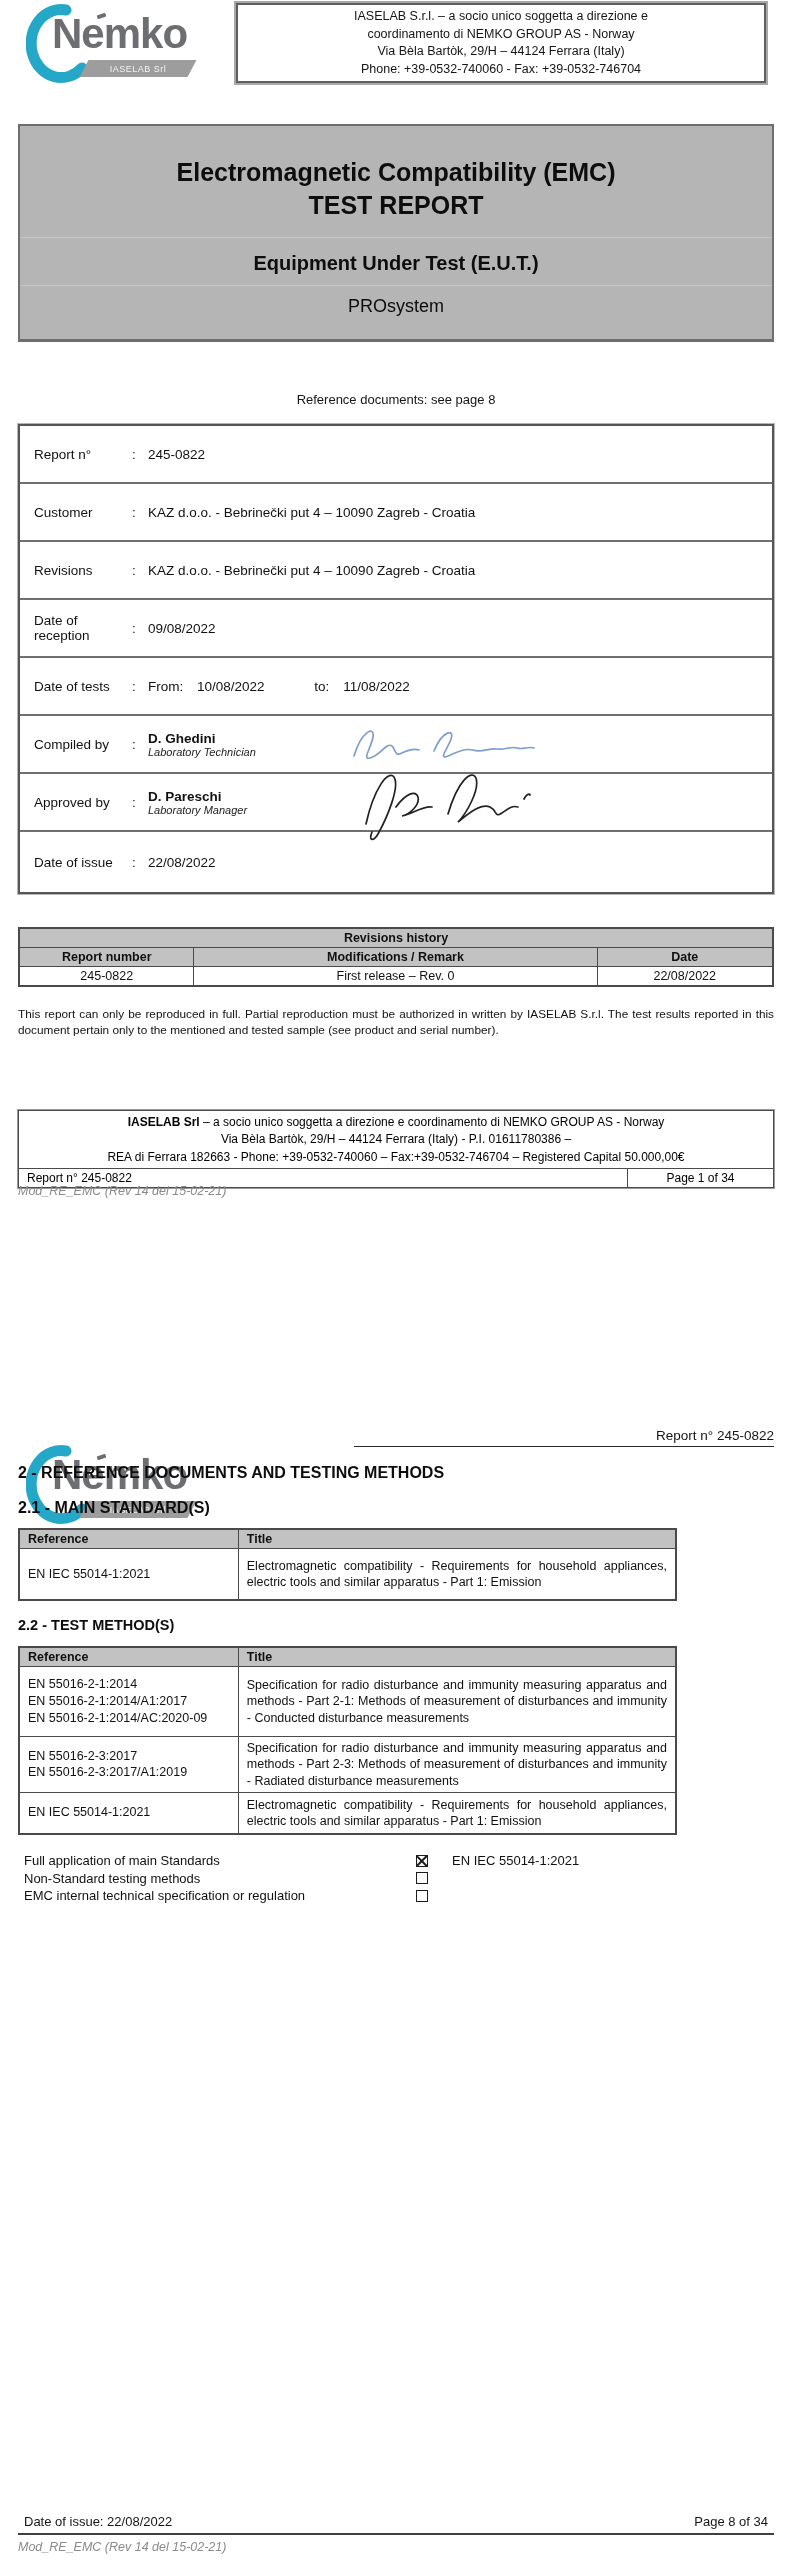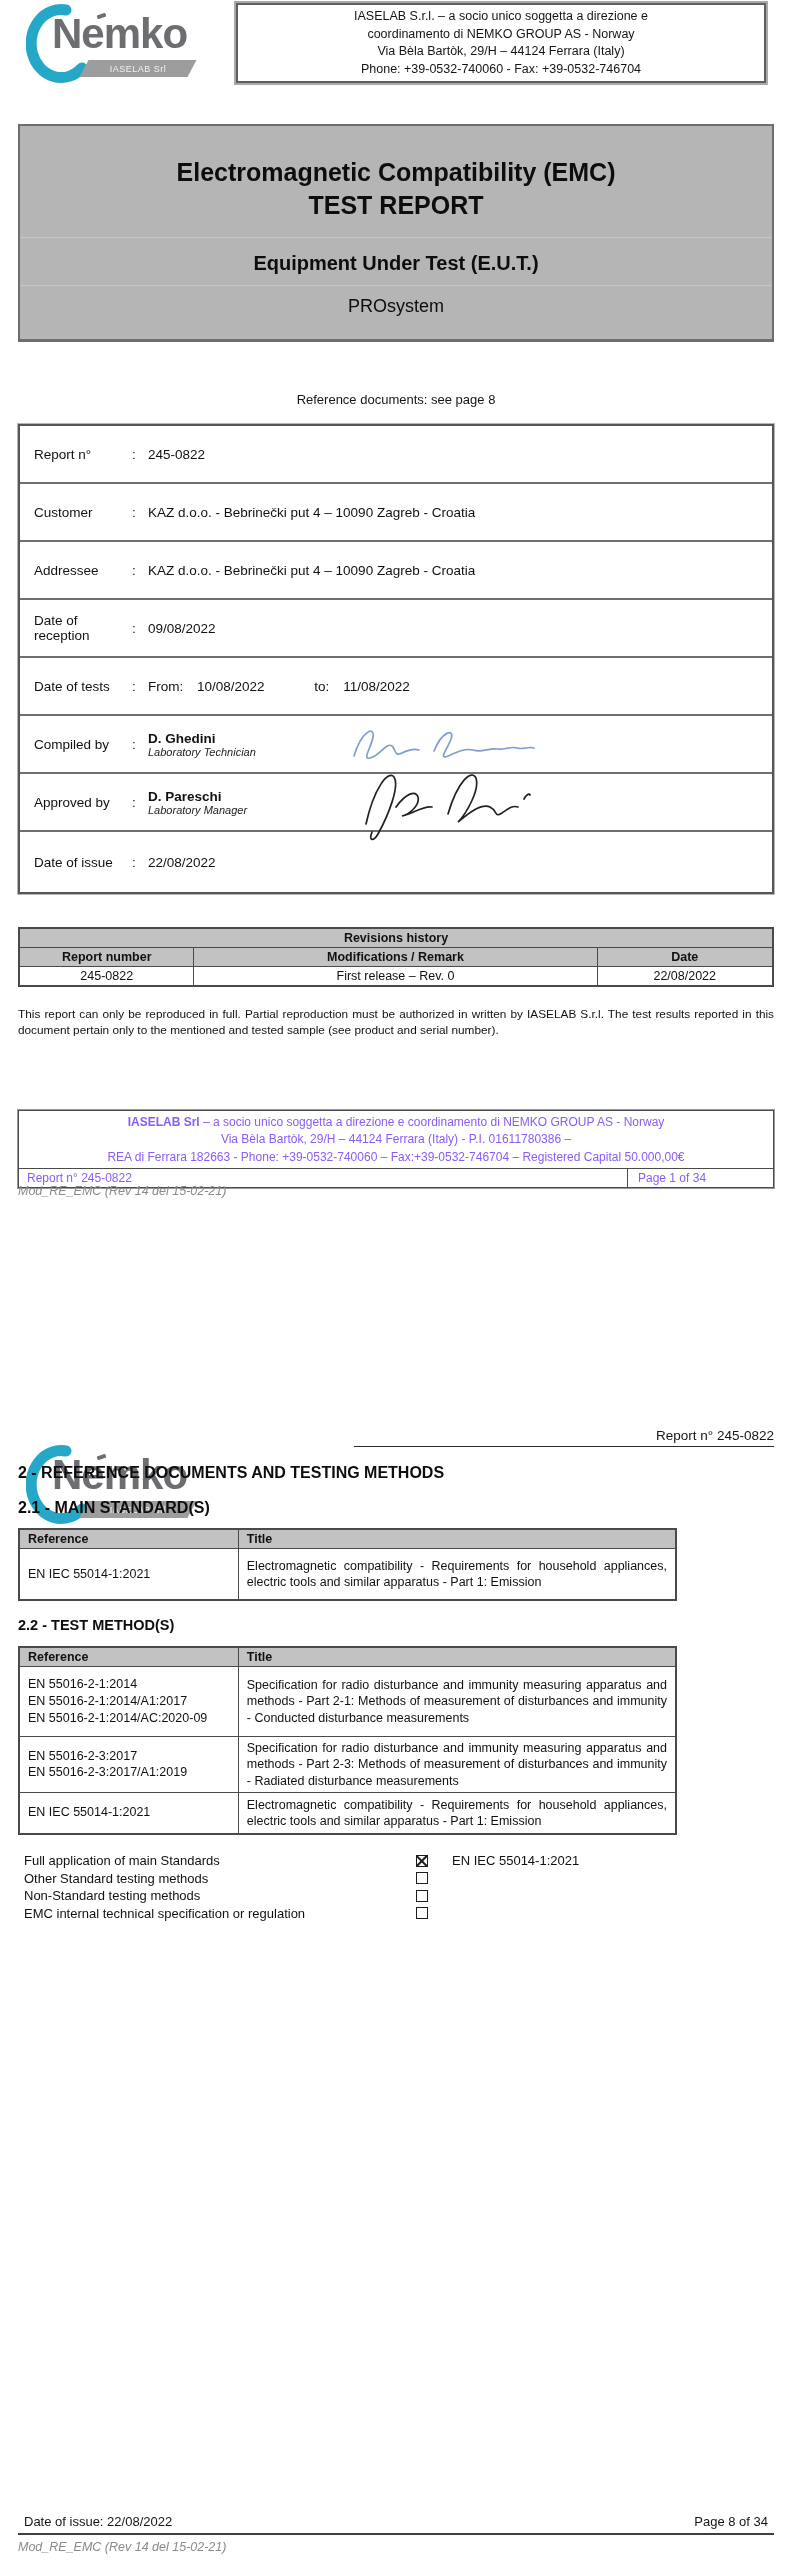--- a/index.html
+++ b/index.html
@@ -90,26 +90,26 @@
 
   .disclaimer {
     left:18px; top:1007px; width:756px;
     font-size:11.8px; line-height:1.32; text-align:justify; color:#111;
   }
 
   
   .footer-box1 {
     left:18px; top:1110px; width:756px;
     border:1px solid #4a4a4a; outline:1px solid #9a9a9a;
-    font-size:12px; text-align:center; color:#8b5cf6;
+    font-size:12px; text-align:center; color:#000000;
   }
   .footer-box1 .flines { padding:3px 6px 2px 6px; line-height:1.45; border-bottom:1px solid #4a4a4a; }
   .footer-box1 .frow { display:flex; }
   .footer-box1 .frow .fl { flex:1; text-align:left; padding:2px 8px; }
-  .footer-box1 .frow .fr { width:146px; text-align:left; padding:2px 10px; border-left:1px solid #4a4a4a;margin-left:20px; }
+  .footer-box1 .frow .fr { width:146px; text-align:center; padding:2px 10px; border-left:1px solid #4a4a4a;margin-left:20px; }
   .mod-line { font-size:12.5px; font-style:italic; color:#8a8a8a; }
   .mod1 { left:18px; top:1184px; }
 
   
   .p2-report-ref {
     left:354px; top:1428px; width:420px;
     border-bottom:1.5px solid #2a2a2a; text-align:right;
     font-size:13.5px; padding-bottom:3px; color:#151515;
   }
   .h2  { left:18px; top:1464px; font-size:16px; font-weight:bold; color:#0d0d0d; }
@@ -183,21 +183,21 @@
     <div class="ilabel">Report n°</div>
     <div class="icolon">:</div>
     <div class="ival">245-0822</div>
   </div>
   <div class="irow">
     <div class="ilabel">Customer</div>
     <div class="icolon">:</div>
     <div class="ival">KAZ d.o.o. - Bebrinečki put 4 – 10090 Zagreb - Croatia</div>
   </div>
   <div class="irow">
-    <div class="ilabel">Addressee</div>
+    <div class="ilabel">Revisions</div>
     <div class="icolon">:</div>
     <div class="ival">KAZ d.o.o. - Bebrinečki put 4 – 10090 Zagreb - Croatia</div>
   </div>
   <div class="irow">
     <div class="ilabel">Date of reception</div>
     <div class="icolon">:</div>
     <div class="ival">09/08/2022</div>
   </div>
   <div class="irow">
     <div class="ilabel">Date of tests</div>
@@ -334,25 +334,20 @@
   </div>
 </div>
 
 <div class="abs checklist">
   <div class="clrow">
     <div>Full application of main Standards</div>
     <span class="cb checked"></span>
     <div>EN IEC 55014-1:2021</div>
   </div>
   <div class="clrow">
-    <div>Other Standard testing methods</div>
-    <span class="cb"></span>
-    <div></div>
-  </div>
-  <div class="clrow">
     <div>Non-Standard testing methods</div>
     <span class="cb"></span>
     <div></div>
   </div>
   <div class="clrow">
     <div>EMC internal technical specification or regulation</div>
     <span class="cb"></span>
     <div></div>
   </div>
 </div>

